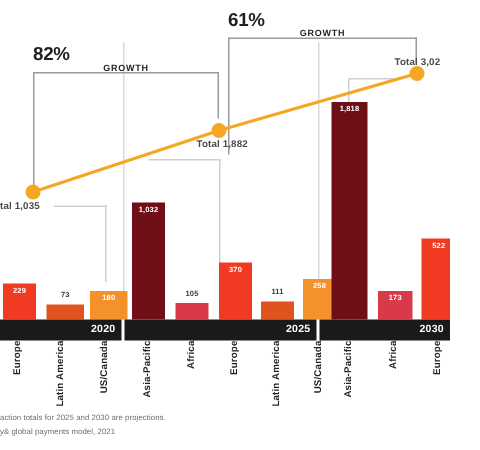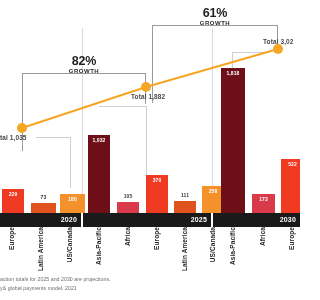--- a/index.html
+++ b/index.html
@@ -40,21 +40,21 @@
   .total{
     position:absolute;font-size:6.5px;font-weight:700;color:#4a4a4a;
     white-space:nowrap;letter-spacing:.1px;
   }
 
   
   .brk{position:absolute;}
   .brk .bl,.brk .br{position:absolute;width:1px;background:#9a9a9a;}
   .brk .bt{position:absolute;height:1px;background:#9a9a9a;left:0;right:0;top:0;}
   .gpct{
-    position:absolute;width:100%;text-align:center;
+    position:absolute;width:100%;
     font-size:12.5px;font-weight:700;color:#231f20;letter-spacing:-.2px;line-height:1;
   }
   .glab{
     position:absolute;width:100%;text-align:center;
     font-size:6px;font-weight:700;color:#231f20;letter-spacing:.5px;line-height:1;
   }
 
   
   .yearband{position:absolute;left:0;top:213px;width:300px;height:14px;}
   .yseg{position:absolute;top:0;height:14px;background:#1a1a1a;}
@@ -82,21 +82,21 @@
 </head>
 <body>
 
 <div id="stage">
 
   <div class="plot">
 
     <div class="sep" style="left:82px;height:185px;"></div>
     <div class="sep" style="left:212px;height:185px;"></div>
 
-    <div class="brk" style="left:22px;top:73px;width:124px;height:78px;">
+    <div class="brk" style="left:22px;top:48px;width:124px;height:78px;">
       <div class="bt"></div>
       <div class="bl" style="left:0;top:0;height:78px;"></div>
       <div class="br" style="right:0;top:0;height:31px;"></div>
       <div class="gpct" style="top:-18px;">82%</div>
       <div class="glab" style="top:-5px;">GROWTH</div>
     </div>
 
     <div class="brk" style="left:152px;top:25px;width:126px;height:78px;">
       <div class="bt"></div>
       <div class="bl" style="left:0;top:0;height:78px;"></div>

